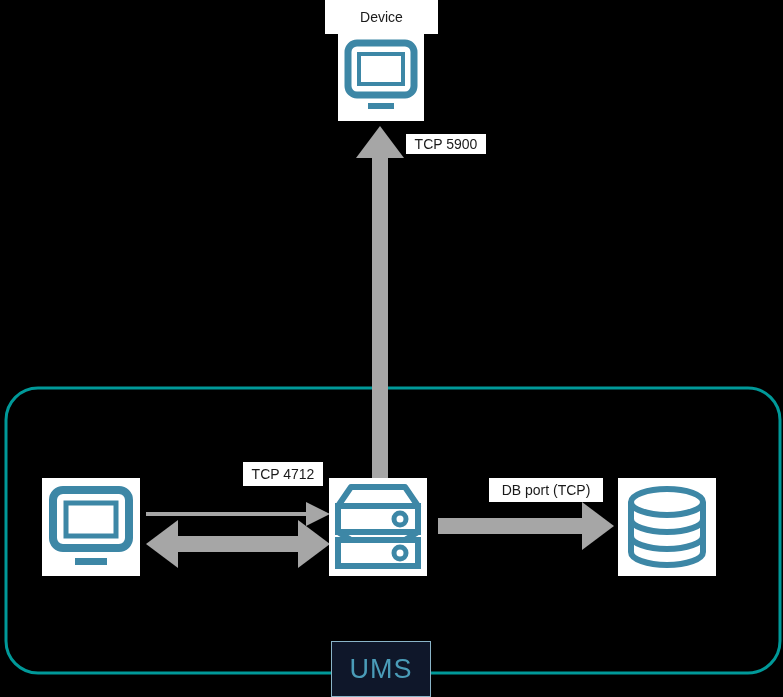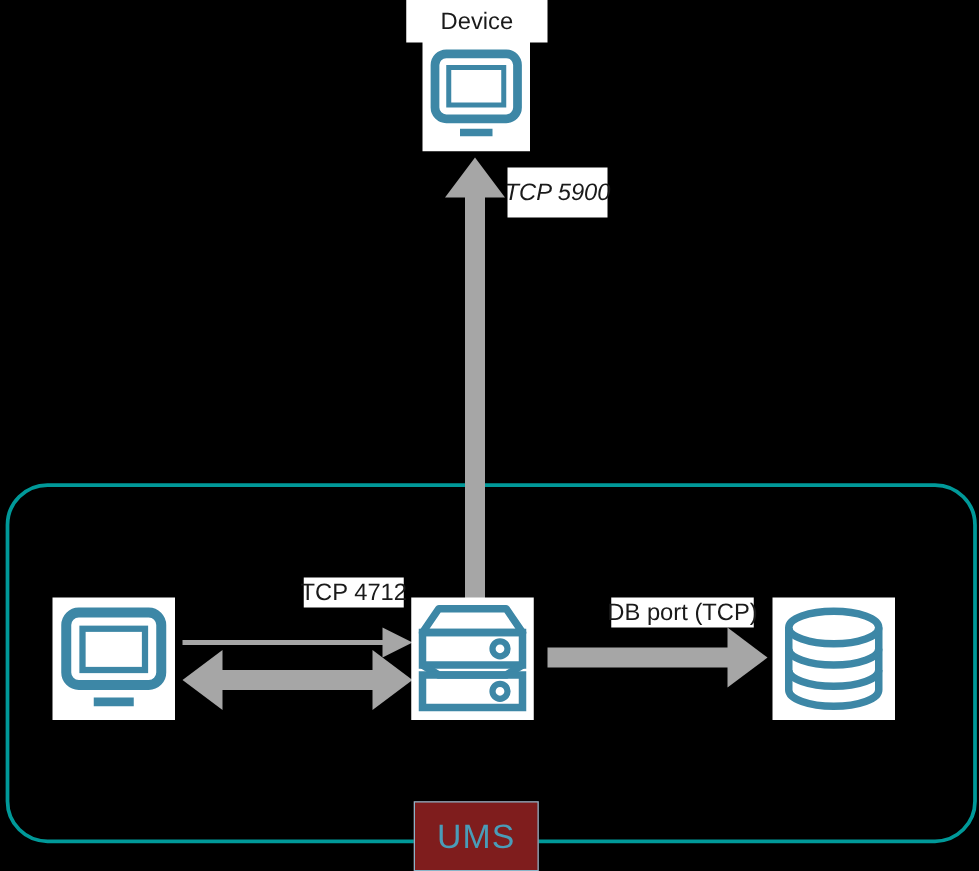--- a/index.html
+++ b/index.html
@@ -23,41 +23,41 @@
     left: 0;
     top: 0;
     width: 783px;
     height: 697px;
   }
   .txt-label {
     position: absolute;
     background: #ffffff;
     color: #1a1a1a;
     font-family: "Liberation Sans", sans-serif;
-    font-size: 19px;
+    font-size: 14px;
     line-height: 1;
     display: flex;
     align-items: center;
     justify-content: center;
     white-space: nowrap;
     box-sizing: border-box;
   }
   .icon-plate {
     position: absolute;
     background: #ffffff;
     box-sizing: border-box;
   }
   .icon-plate svg {
     display: block;
     width: 100%;
     height: 100%;
   }
   #ums-badge {
     position: absolute;
-    background: #7f1d1d;
+    background: #0f172a;
     border: 1px solid #8ab4c8;
     box-sizing: border-box;
     display: flex;
     align-items: center;
     justify-content: center;
     color: #4a9cb8;
     font-family: "Liberation Sans", sans-serif;
     font-size: 27px;
     letter-spacing: 1px;
     line-height: 1;
@@ -97,21 +97,21 @@
   <div class="icon-plate" style="left:338px; top:33px; width:86px; height:88px;">
     <svg viewBox="0 0 86 88">
       <rect x="10" y="10" width="66" height="52" rx="9" ry="9" fill="none" stroke="#3d87a6" stroke-width="7"></rect>
       <rect x="21" y="21" width="44" height="30" fill="none" stroke="#3d87a6" stroke-width="4"></rect>
       <rect x="30" y="70" width="26" height="6" fill="#3d87a6"></rect>
     </svg>
   </div>
 
   <div class="txt-label" style="left:325px; top:0px; width:113px; height:34px;">Device</div>
 
-  <div class="txt-label" style="left:406px; top:134px; width:80px; height:40px;font-style:italic;">TCP 5900</div>
+  <div class="txt-label" style="left:406px; top:134px; width:80px; height:20px;">TCP 5900</div>
 
   <div class="icon-plate" style="left:42px; top:478px; width:98px; height:98px;">
     <svg viewBox="0 0 98 98">
       <rect x="11" y="12" width="76" height="58" rx="10" ry="10" fill="none" stroke="#3d87a6" stroke-width="8"></rect>
       <rect x="24" y="25" width="50" height="33" fill="none" stroke="#3d87a6" stroke-width="5"></rect>
       <rect x="33" y="80" width="32" height="7" fill="#3d87a6"></rect>
     </svg>
   </div>
 
   <div class="txt-label" style="left:243px; top:462px; width:80px; height:24px;">TCP 4712</div>

